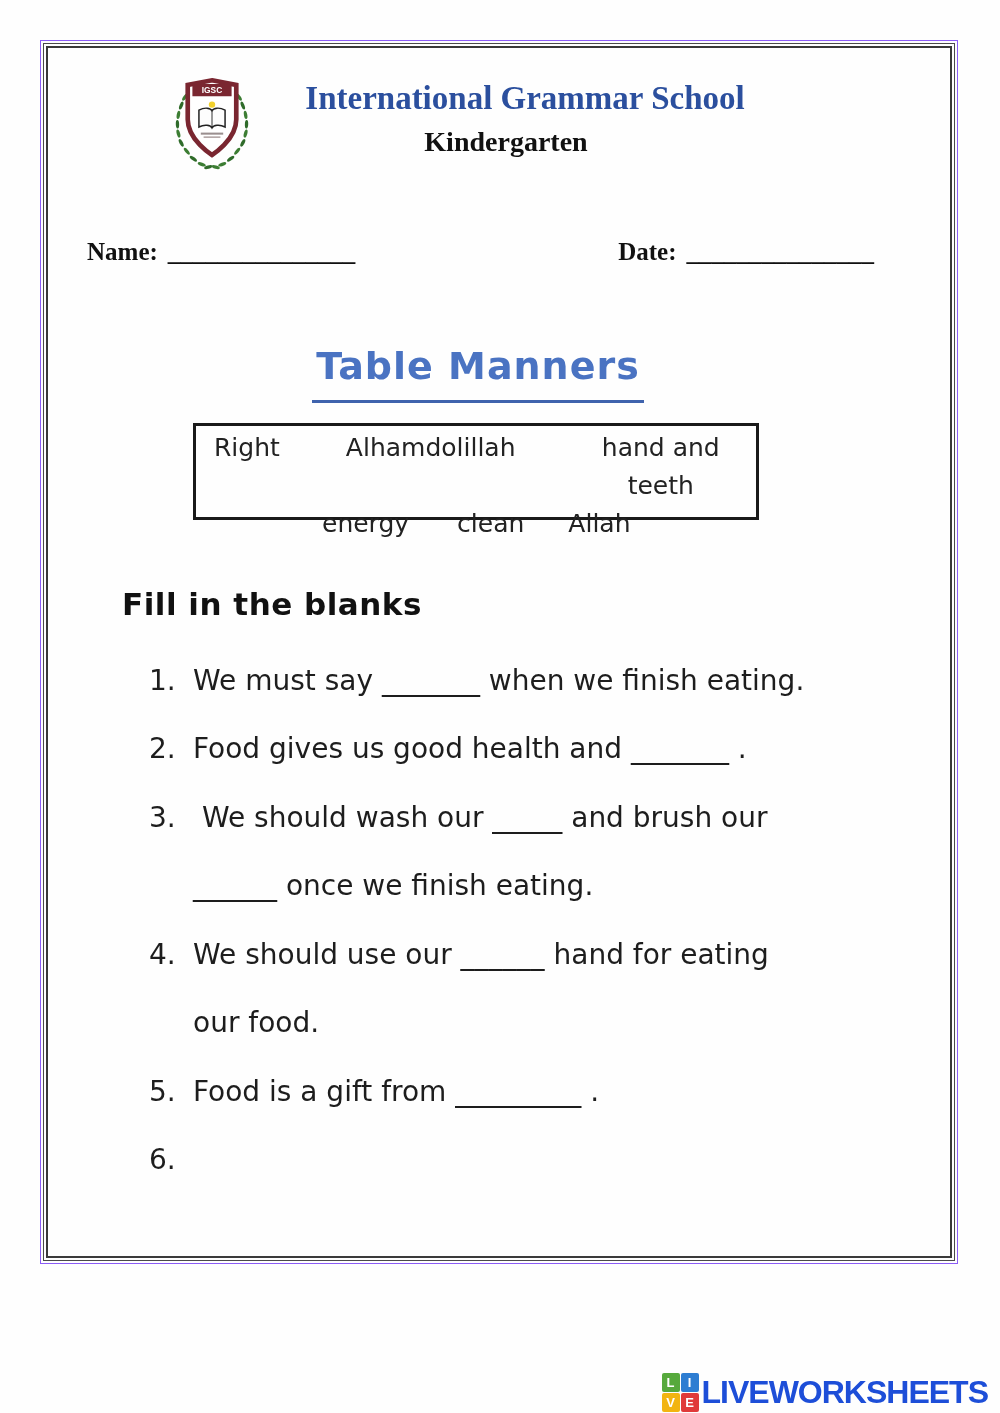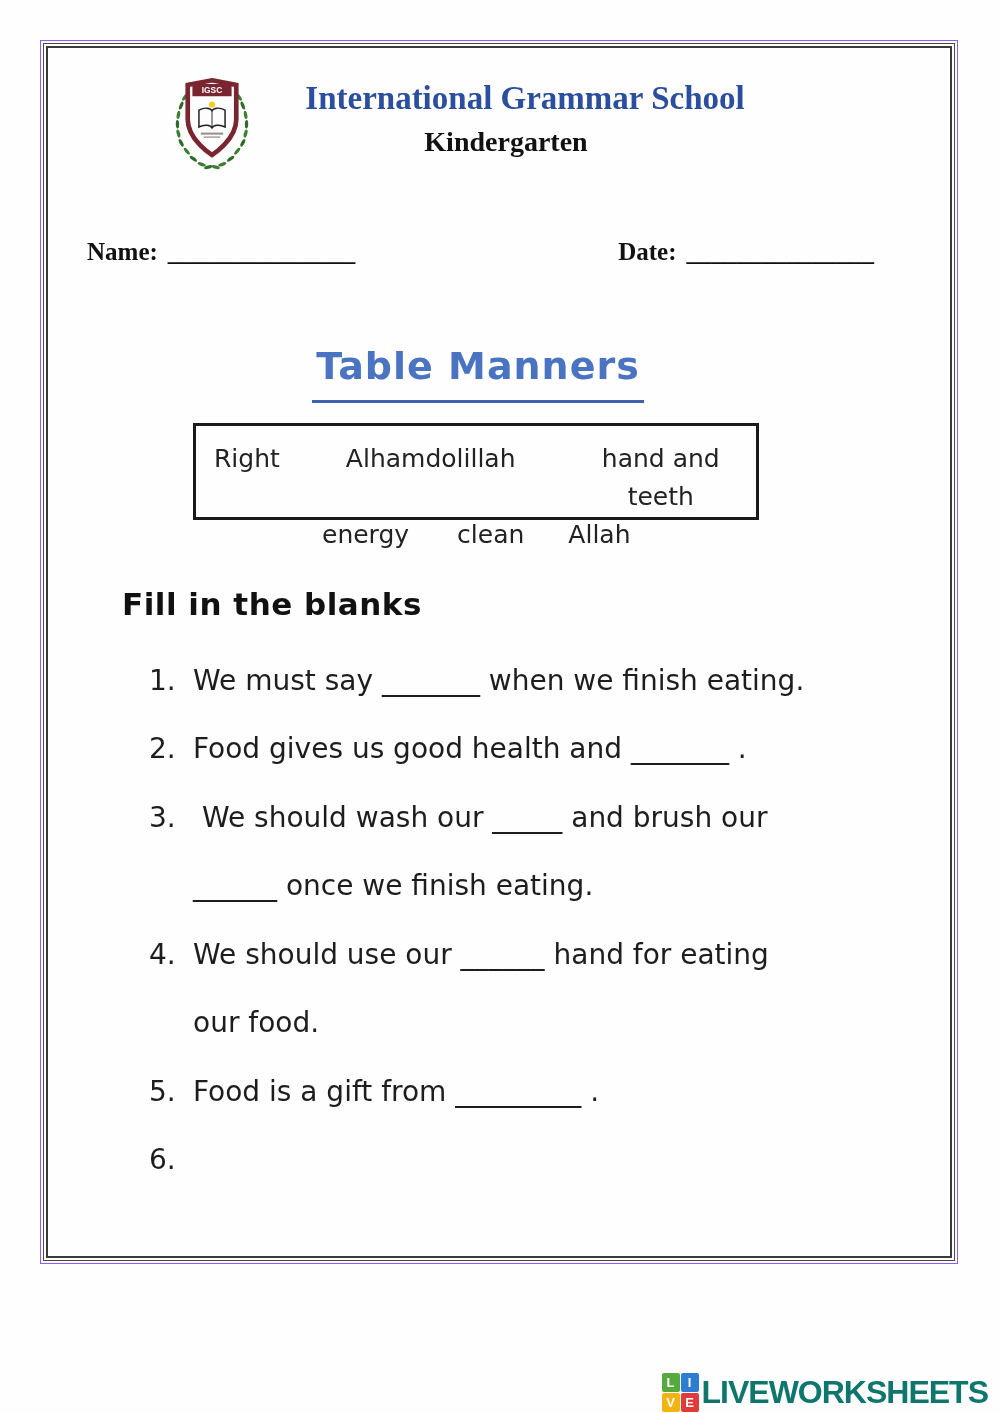--- a/index.html
+++ b/index.html
@@ -28,21 +28,21 @@
 
   
   .title-wrap{position:absolute;top:296px;left:0;width:860px;text-align:center;}
   .worksheet-title{display:inline-block;font-size:38px;font-weight:700;letter-spacing:1px;
                    border-bottom:3px solid #3f63ad;padding:0 4px 12px;}
 
   
   .word-bank{position:absolute;top:375px;left:145px;width:566px;height:97px;
              border:3px solid #1a1a1a;box-sizing:border-box;font-size:25px;color:#222;}
   .wb-row{display:flex;line-height:38px;}
-  .wb-row1{padding-top:14px;}
+  .wb-row1{padding-top:3px;}
   .wb-r1-a{margin-left:18px;} .wb-r1-b{margin-left:66px;} .wb-r1-c{margin-left:50px;text-align:center;}
   .wb-r2-a{margin-left:126px;} .wb-r2-b{margin-left:48px;} .wb-r2-c{margin-left:44px;}
 
   
   .section-heading{position:absolute;top:538px;left:74px;font-size:31px;font-weight:700;
                    letter-spacing:0.5px;color:#111;}
   .questions{position:absolute;top:598px;left:101px;right:18px;}
   .q-line{display:flex;height:68.5px;align-items:center;font-size:28px;color:#1d1d1d;}
   .q-num{width:44px;flex:0 0 44px;}
   .q-text{white-space:pre;}
@@ -171,15 +171,15 @@
     </div>
   </div>
 
   <div class="footer">
     <div class="logo-grid">
       <span class="logo-cell" style="background-color: rgb(86, 169, 60);">L</span>
       <span class="logo-cell" style="background-color: rgb(45, 125, 210);">I</span>
       <span class="logo-cell" style="background-color: rgb(242, 180, 17);">V</span>
       <span class="logo-cell" style="background-color: rgb(224, 58, 58);">E</span>
     </div>
-    <span class="brand" style="color: #0f766e;">LIVEWORKSHEETS</span>
+    <span class="brand" style="color: #1d4ed8;">LIVEWORKSHEETS</span>
   </div>
 </div>
 
 </body></html>

